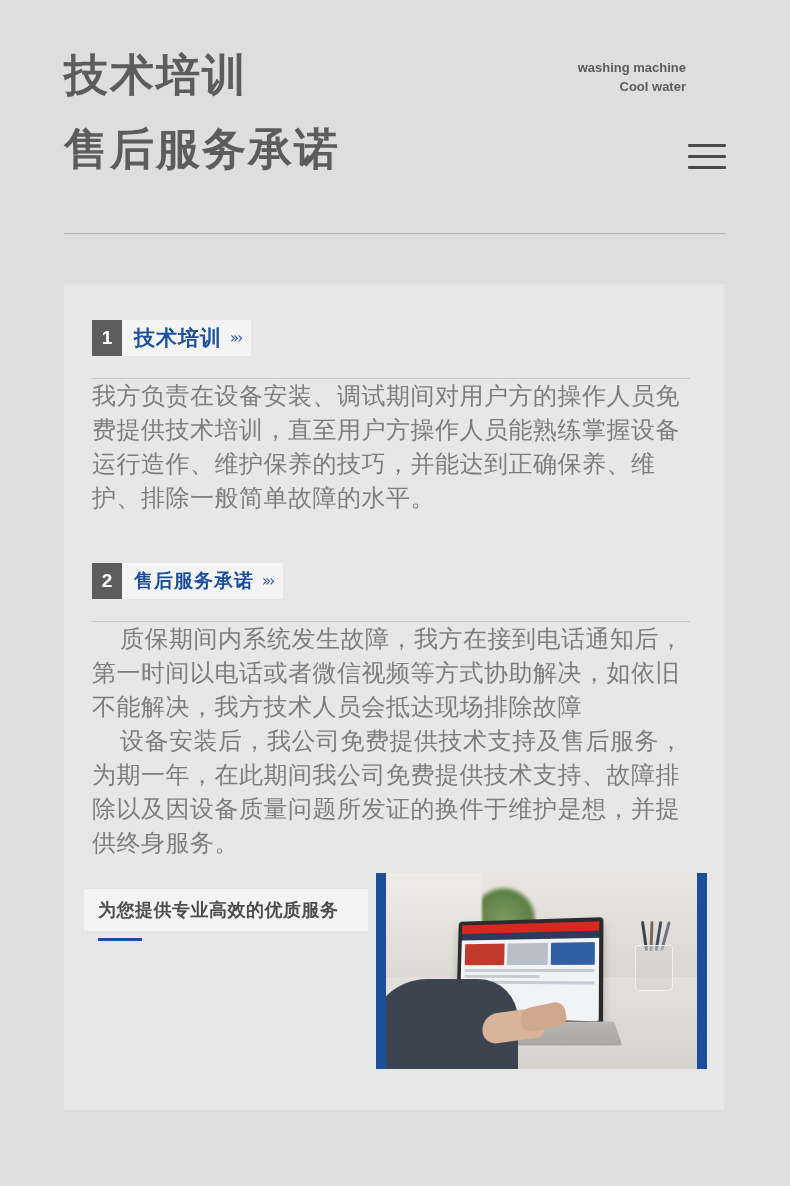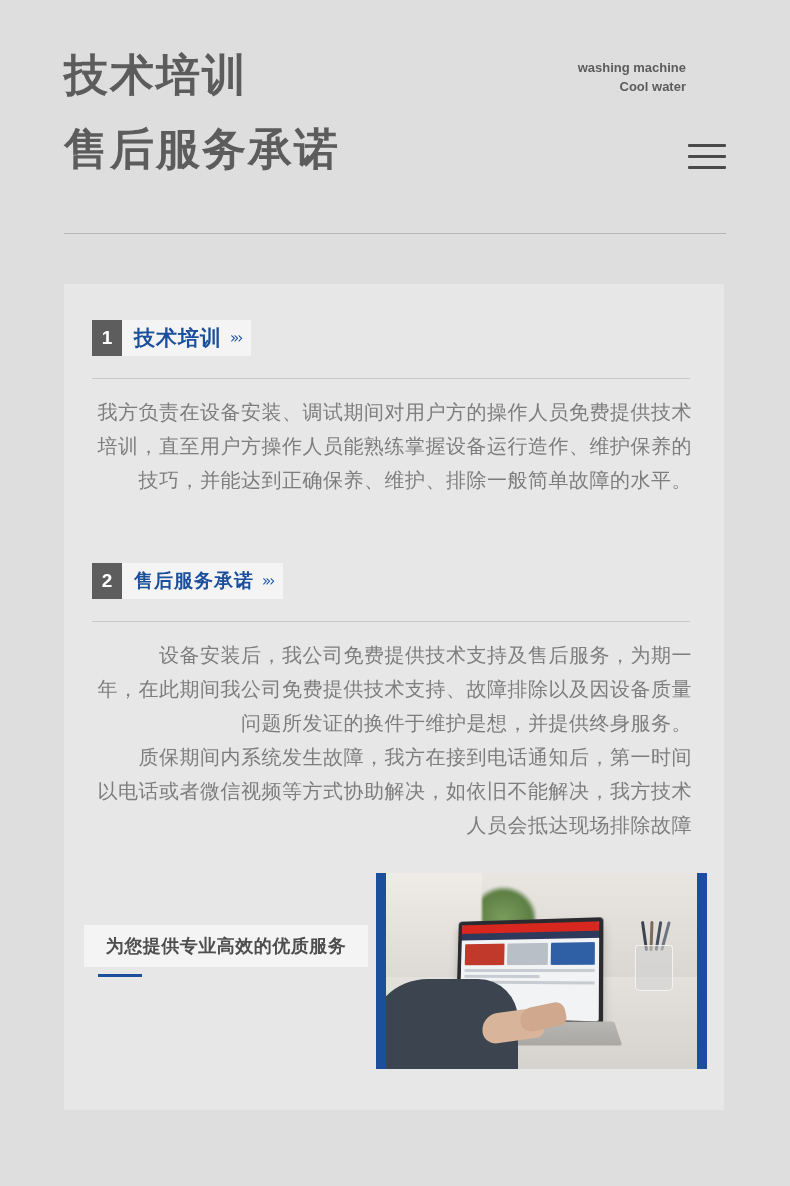--- a/index.html
+++ b/index.html
@@ -141,42 +141,39 @@
   .sec2 .sec-label .txt { font-size: 19px; }
 
   .sec-rule {
     margin-top: 22px;
     width: 598px;
     height: 1px;
     background: #c9c9c9;
   }
 
   .body-text {
-    margin-top: 16px;
-    font-size: 20px;
+    font-size: 24px;
     line-height: 34px;
     color: #7d7d7d;
     font-family: "DejaVu Sans", sans-serif;
     letter-spacing: 0.5px;
-    text-align: right;
   }
   .body-text p {
     margin: 0;
   }
   .body-text p.indent {
     text-indent: 28px;
   }
 
   
   .badge {
     position: absolute;
     left: 20px;
-    top: 641px;
+    top: 605px;
     width: 284px;
-    text-align: center;
   }
   .badge-box {
     background: #f4f4f4;
     padding: 9px 14px;
     box-sizing: border-box;
   }
   .badge-text {
     font-size: 18px;
     font-weight: bold;
     color: #4d4d4d;
@@ -387,22 +384,22 @@
     <div class="section sec2">
       <div class="sec-head">
         <div class="sec-num">2</div>
         <div class="sec-label">
           <span class="txt">售后服务承诺</span>
           <span class="chev">»›</span>
         </div>
       </div>
       <div class="sec-rule"></div>
       <div class="body-text">
+        <p class="indent">质保期间内系统发生故障，我方在接到电话通知后，第一时间以电话或者微信视频等方式协助解决，如依旧不能解决，我方技术人员会抵达现场排除故障</p>
         <p class="indent">设备安装后，我公司免费提供技术支持及售后服务，为期一年，在此期间我公司免费提供技术支持、故障排除以及因设备质量问题所发证的换件于维护是想，并提供终身服务。</p>
-        <p class="indent">质保期间内系统发生故障，我方在接到电话通知后，第一时间以电话或者微信视频等方式协助解决，如依旧不能解决，我方技术人员会抵达现场排除故障</p>
       </div>
     </div>
 
     <div class="badge">
       <div class="badge-box">
         <span class="badge-text">为您提供专业高效的优质服务</span>
       </div>
       <div class="badge-underline"></div>
     </div>
 

